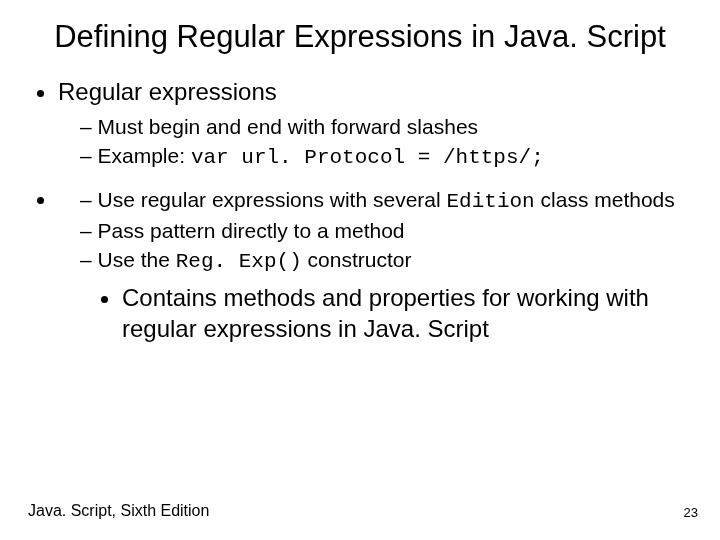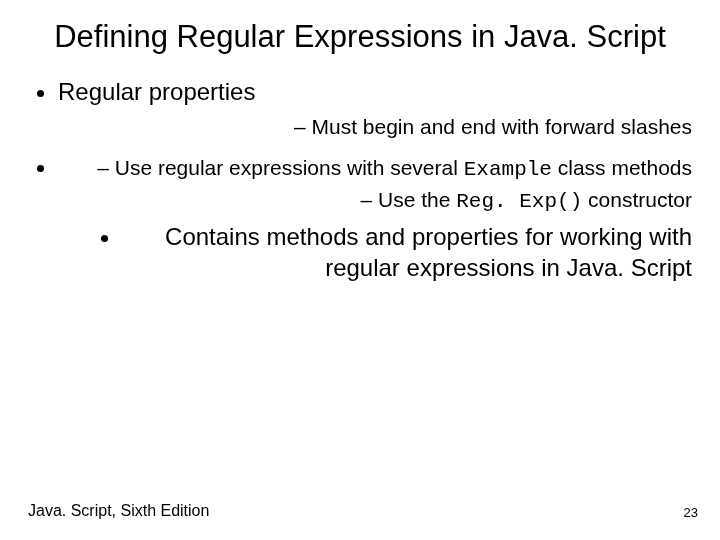--- a/index.html
+++ b/index.html
@@ -40,21 +40,20 @@
   }
   ul.sub1 {
     list-style: none;
     padding-left: 22px;
     font-size: 21px;
     margin: 6px 0 12px 0;
   }
   ul.sub1 > li {
     margin-bottom: 2px;
     line-height: 1.3;
-    text-align: right;
   }
   ul.sub1 > li::before {
     content: "– ";
   }
   ul.sub2 {
     list-style: disc;
     padding-left: 42px;
     font-size: 24px;
     margin: 6px 0 0 0;
   }
@@ -81,28 +80,30 @@
 </style>
 </head>
 <body>
 
 <div class="slide">
 
   <h1 class="title">Defining Regular Expressions in Java. Script</h1>
 
   <ul class="top">
     <li>
-      <span>Regular properties</span>
+      <span>Regular expressions</span>
       <ul class="sub1">
         <li><span>Must begin and end with forward slashes</span></li>
+        <li><span>Example: </span><span class="code">var url. Protocol = /https/;</span></li>
       </ul>
     </li>
     <li>
       <ul class="sub1">
-        <li><span>Use regular expressions with several </span><span class="code">Example</span><span> class methods</span></li>
+        <li><span>Use regular expressions with several </span><span class="code">Edition</span><span> class methods</span></li>
+        <li><span>Pass pattern directly to a method</span></li>
         <li><span>Use the </span><span class="code">Reg. Exp()</span><span> constructor</span>
           <ul class="sub2">
             <li><span>Contains methods and properties for working with regular expressions in Java. Script</span></li>
           </ul>
         </li>
       </ul>
     </li>
   </ul>
 
   <div class="footer-left">Java. Script, Sixth Edition</div>

